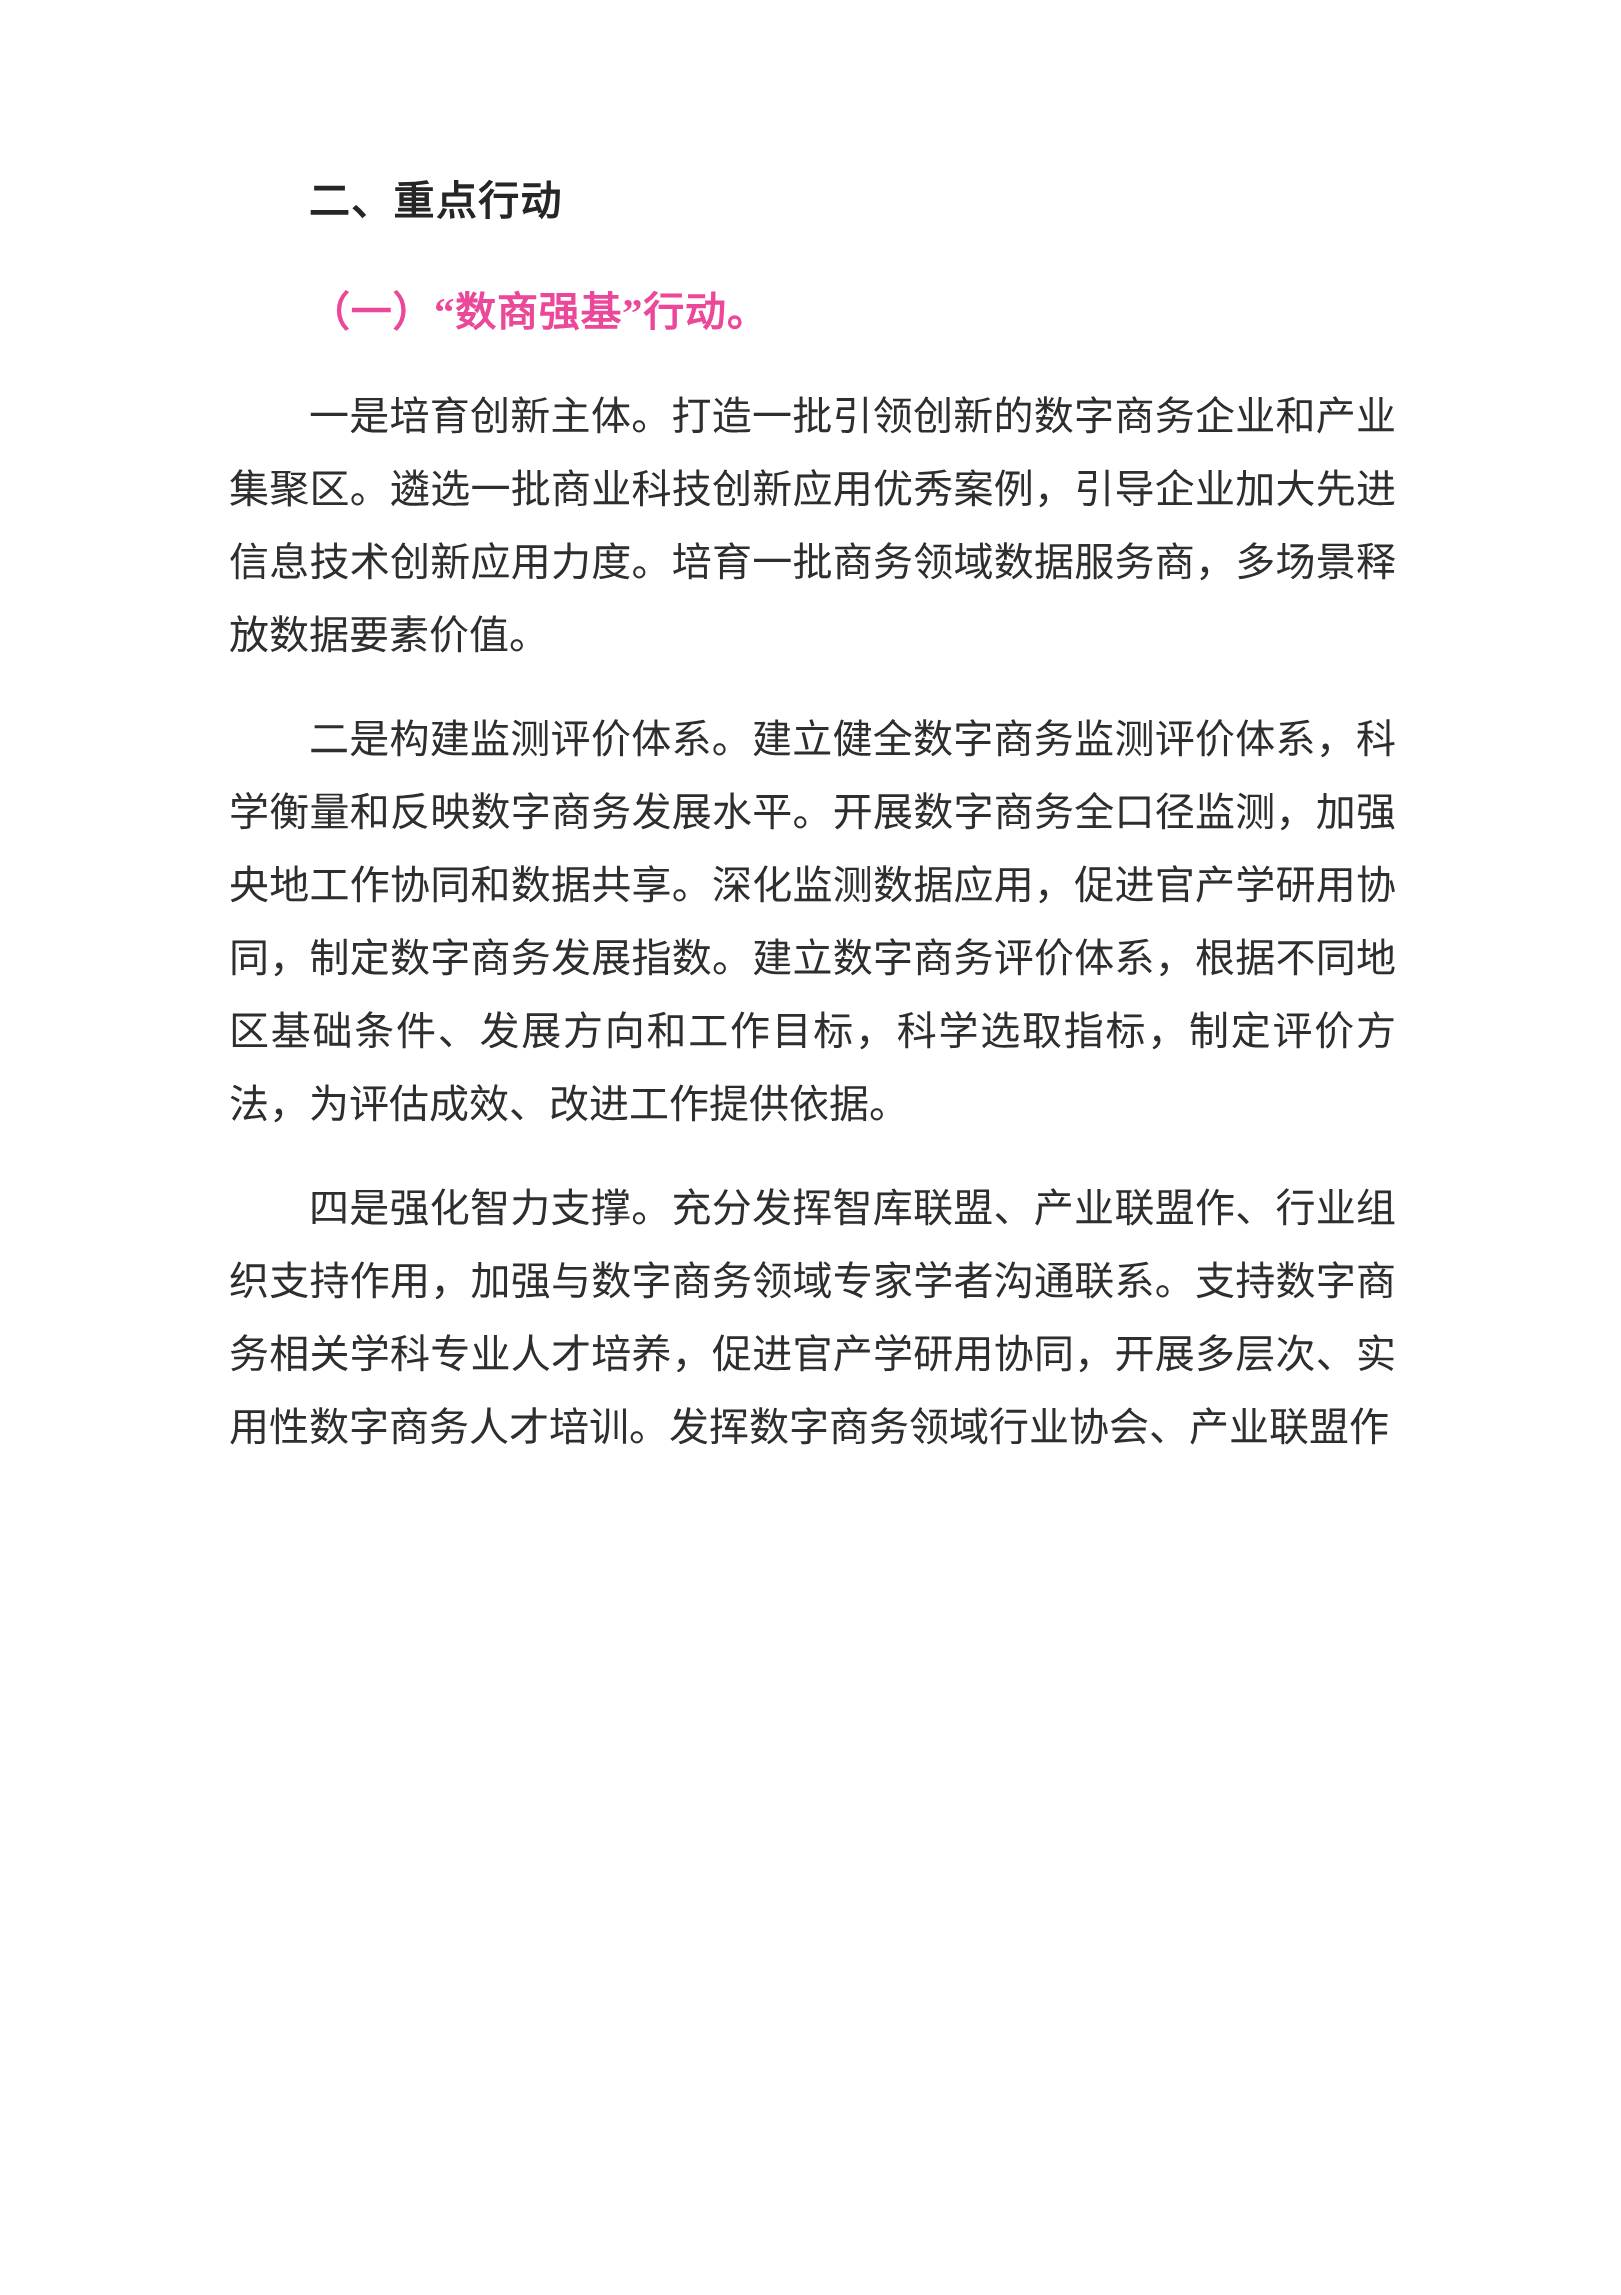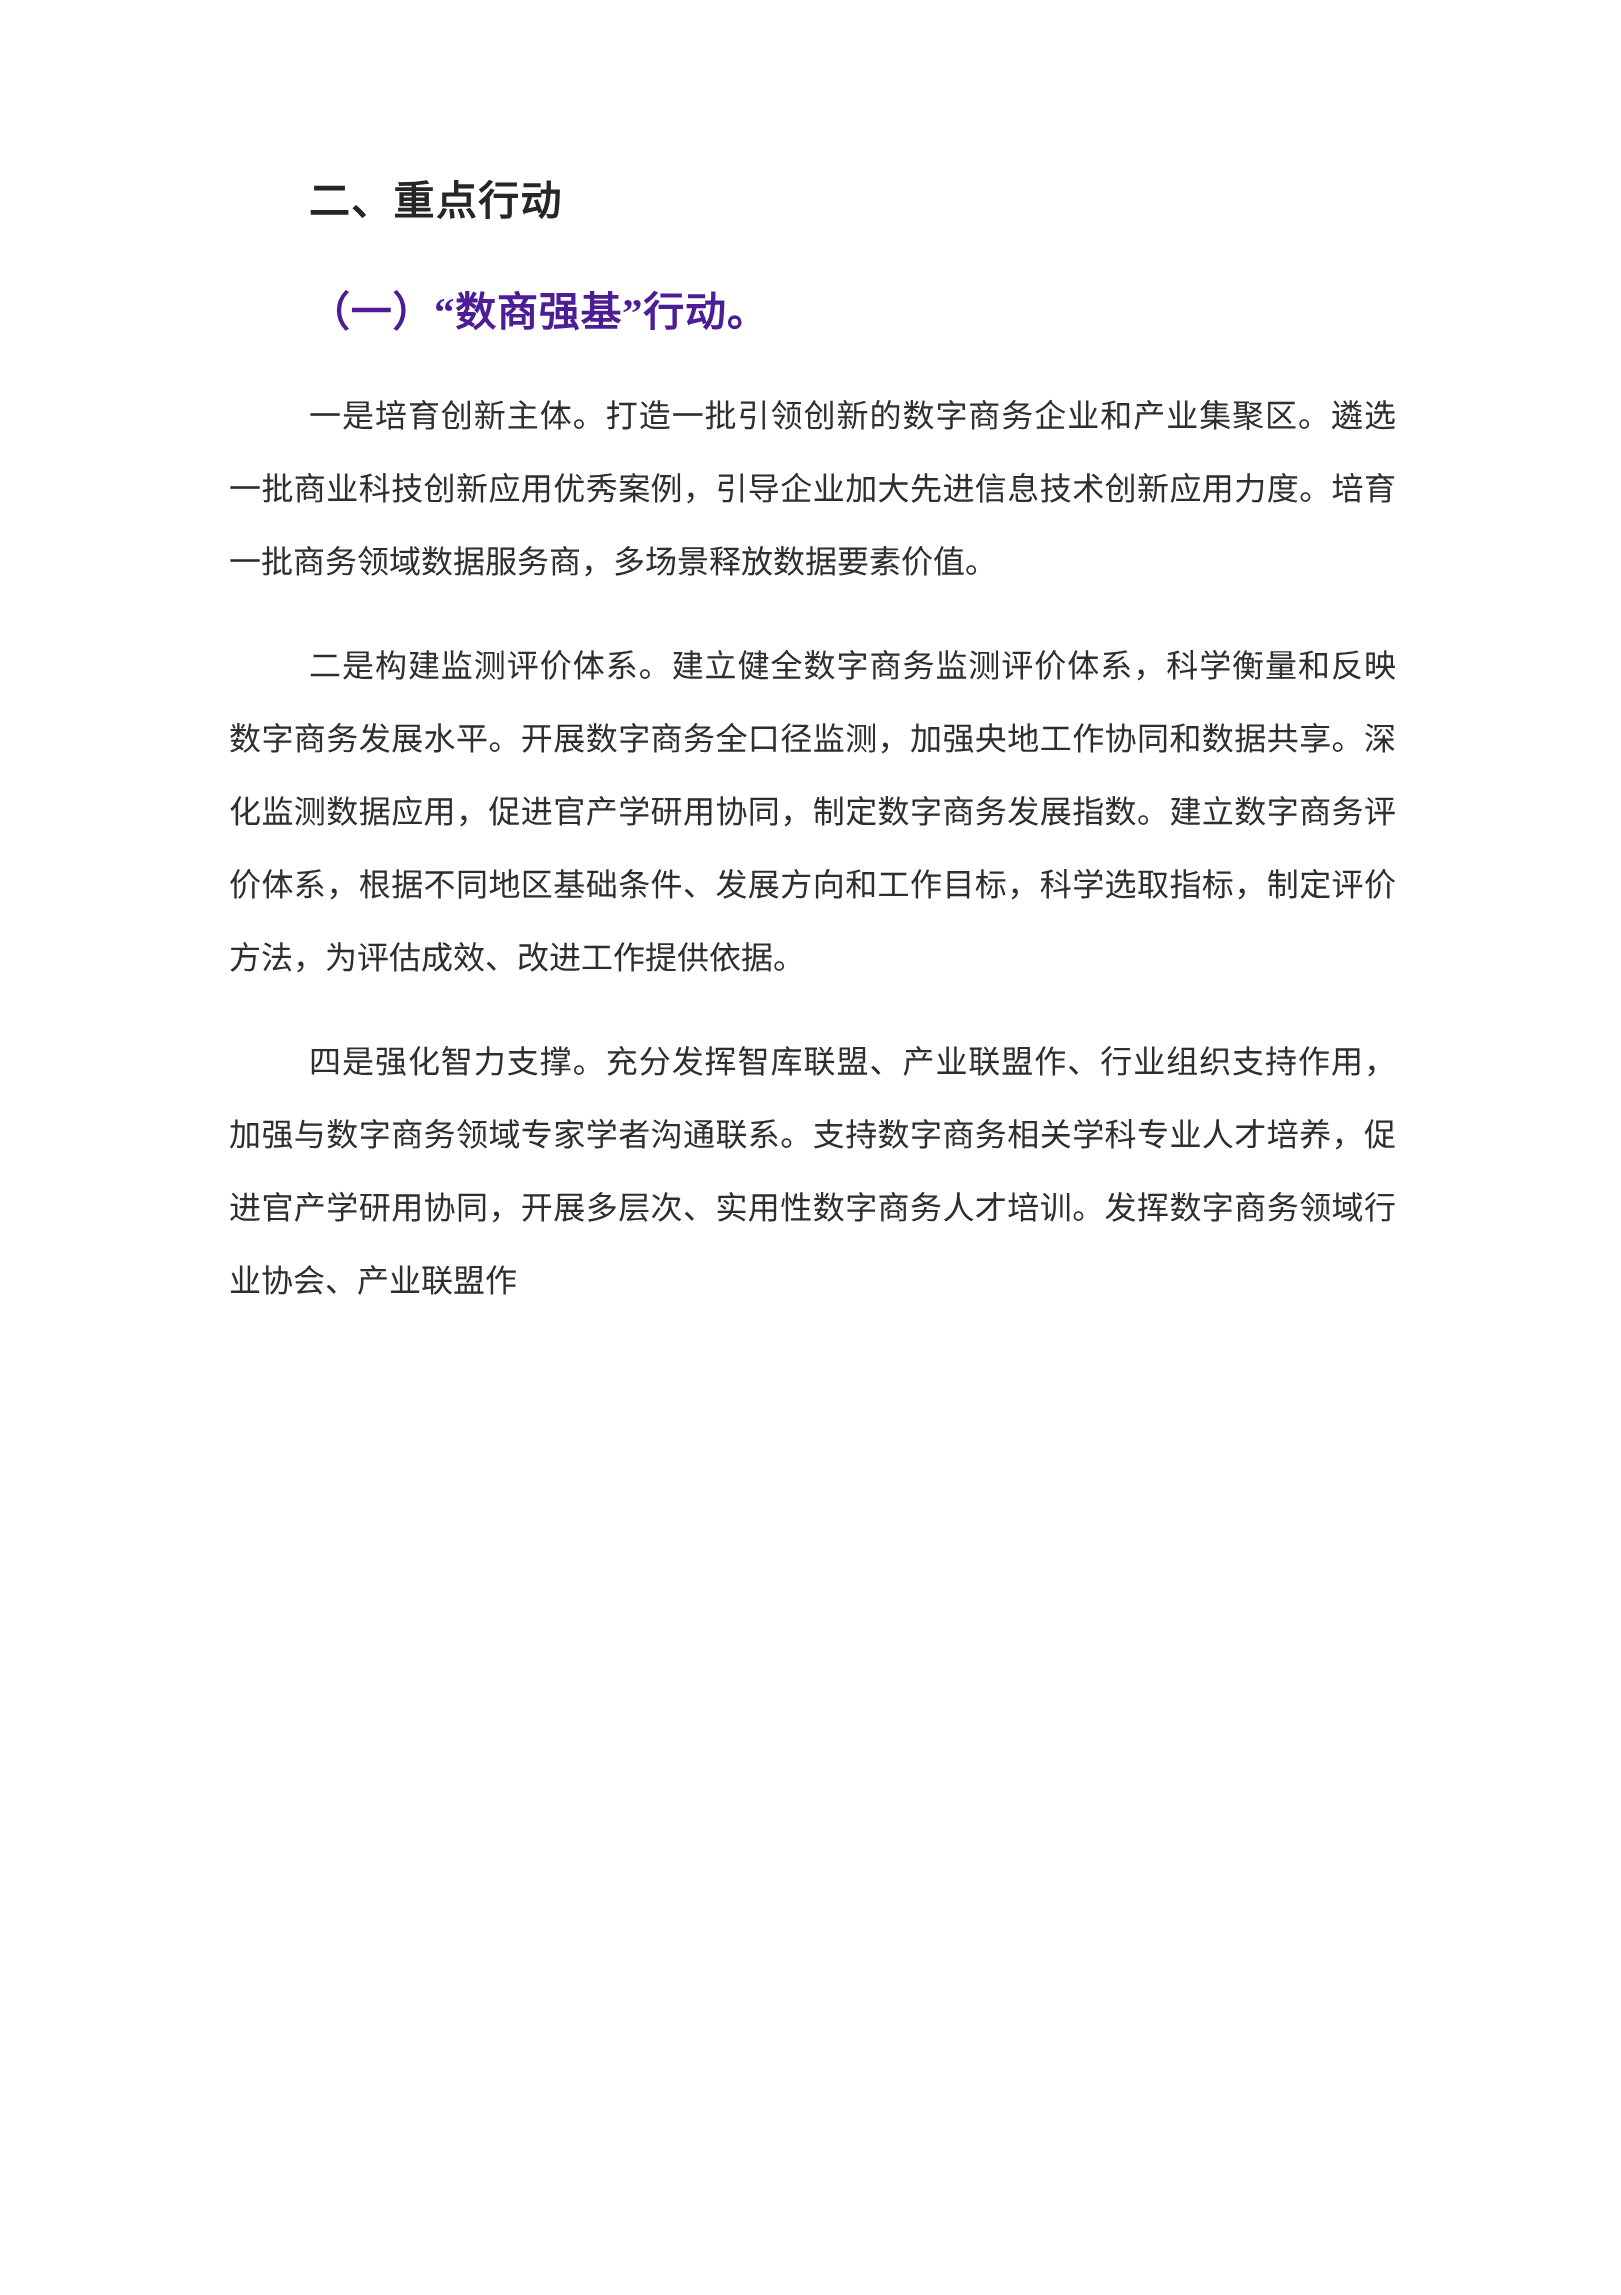--- a/index.html
+++ b/index.html
@@ -26,25 +26,25 @@
     margin: 0;
     color: #262626;
     letter-spacing: 1.3px;
   }
   .subheading {
     font-size: 41px;
     font-weight: 700;
     line-height: 73px;
     text-indent: 80px;
     margin: 38px 0 0 0;
-    color: #4c1d95;
+    color: #ec4899;
     letter-spacing: 0.7px;
   }
   .body-para {
-    font-size: 32px;
+    font-size: 40px;
     line-height: 73px;
     text-indent: 80px;
     text-align: justify;
     text-align-last: left;
     margin: 31px 0 0 0;
     color: #2e2e2e;
   }
 </style>
 </head>
 <body>

